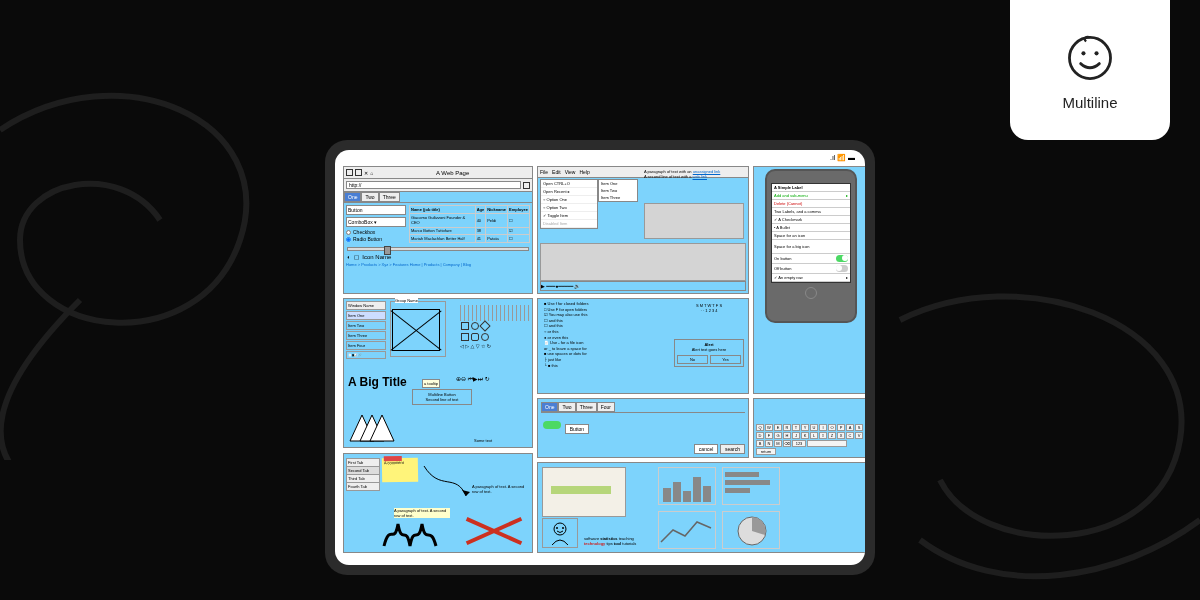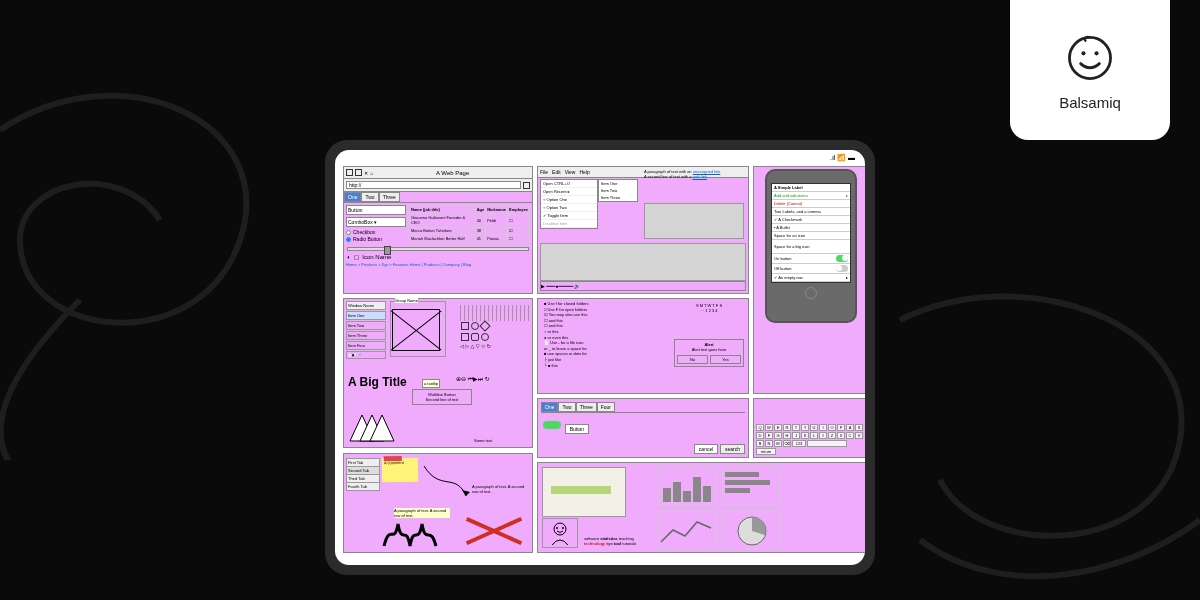--- a/index.html
+++ b/index.html
@@ -5,21 +5,21 @@
 *{box-sizing:border-box;margin:0;padding:0}
 body{background:#0a0a0a;width:1200px;height:600px;overflow:hidden;position:relative;font-family:"Comic Sans MS",cursive,sans-serif;font-size:6px}
 .squiggle{position:absolute;stroke:#1e1e1e;stroke-width:6;fill:none}
 .logo-card{position:absolute;top:0;right:30px;width:160px;height:140px;background:#fff;border-radius:0 0 18px 18px;display:flex;flex-direction:column;align-items:center;justify-content:center;gap:8px}
 .logo-card svg{width:56px;height:56px}
 .logo-card .name{font-family:Arial,sans-serif;font-size:15px;color:#222}
 .tablet{position:absolute;left:325px;top:140px;width:550px;height:435px;background:#2b2b2b;border-radius:22px;padding:10px}
 .screen{width:100%;height:100%;background:#fff;border-radius:14px;padding:8px;position:relative;overflow:hidden}
 .status{position:absolute;top:4px;right:10px;font-size:7px;color:#000}
 .grid{position:absolute;top:16px;left:8px;right:8px;bottom:8px}
-.panel{position:absolute;border:1px solid #888;background:#f0abfc}
+.panel{position:absolute;border:1px solid #888;background:#7dd3fc}
 .p1{left:0;top:0;width:190px;height:128px}
 .p2{left:194px;top:0;width:212px;height:128px}
 .p3{left:410px;top:0;width:116px;height:228px}
 .p4{left:0;top:132px;width:190px;height:150px}
 .p5{left:194px;top:132px;width:212px;height:96px}
 .p6{left:194px;top:232px;width:212px;height:60px}
 .p7{left:0;top:287px;width:190px;height:100px}
 .p8{left:194px;top:296px;width:332px;height:91px}
 .p9{left:410px;top:232px;width:116px;height:60px}
 .browser-bar{display:flex;align-items:center;gap:2px;padding:2px;border-bottom:1px solid #888;background:#eee;font-size:5px}
@@ -110,21 +110,21 @@
   </svg>
 
 <div class="logo-card">
   <svg viewBox="0 0 60 60">
       <circle cx="30" cy="30" r="22" fill="none" stroke="#222" stroke-width="3"></circle>
       <circle cx="23" cy="25" r="2.2" fill="#222"></circle>
       <circle cx="37" cy="25" r="2.2" fill="#222"></circle>
       <path d="M20,36 Q30,45 40,36" fill="none" stroke="#222" stroke-width="3" stroke-linecap="round"></path>
       <path d="M30,8 C26,6 22,10 26,12" fill="none" stroke="#222" stroke-width="2.5"></path>
     </svg>
-  <div class="name">Balsamiq</div>
+  <div class="name">Multiline</div>
 </div>
 
 <div class="tablet">
 <div class="screen">
 <div class="status">.ıl 📶 ▬</div>
 <div class="grid">
 
 <div class="panel p1">
   <div class="browser-bar">
     <span class="ico"></span>

